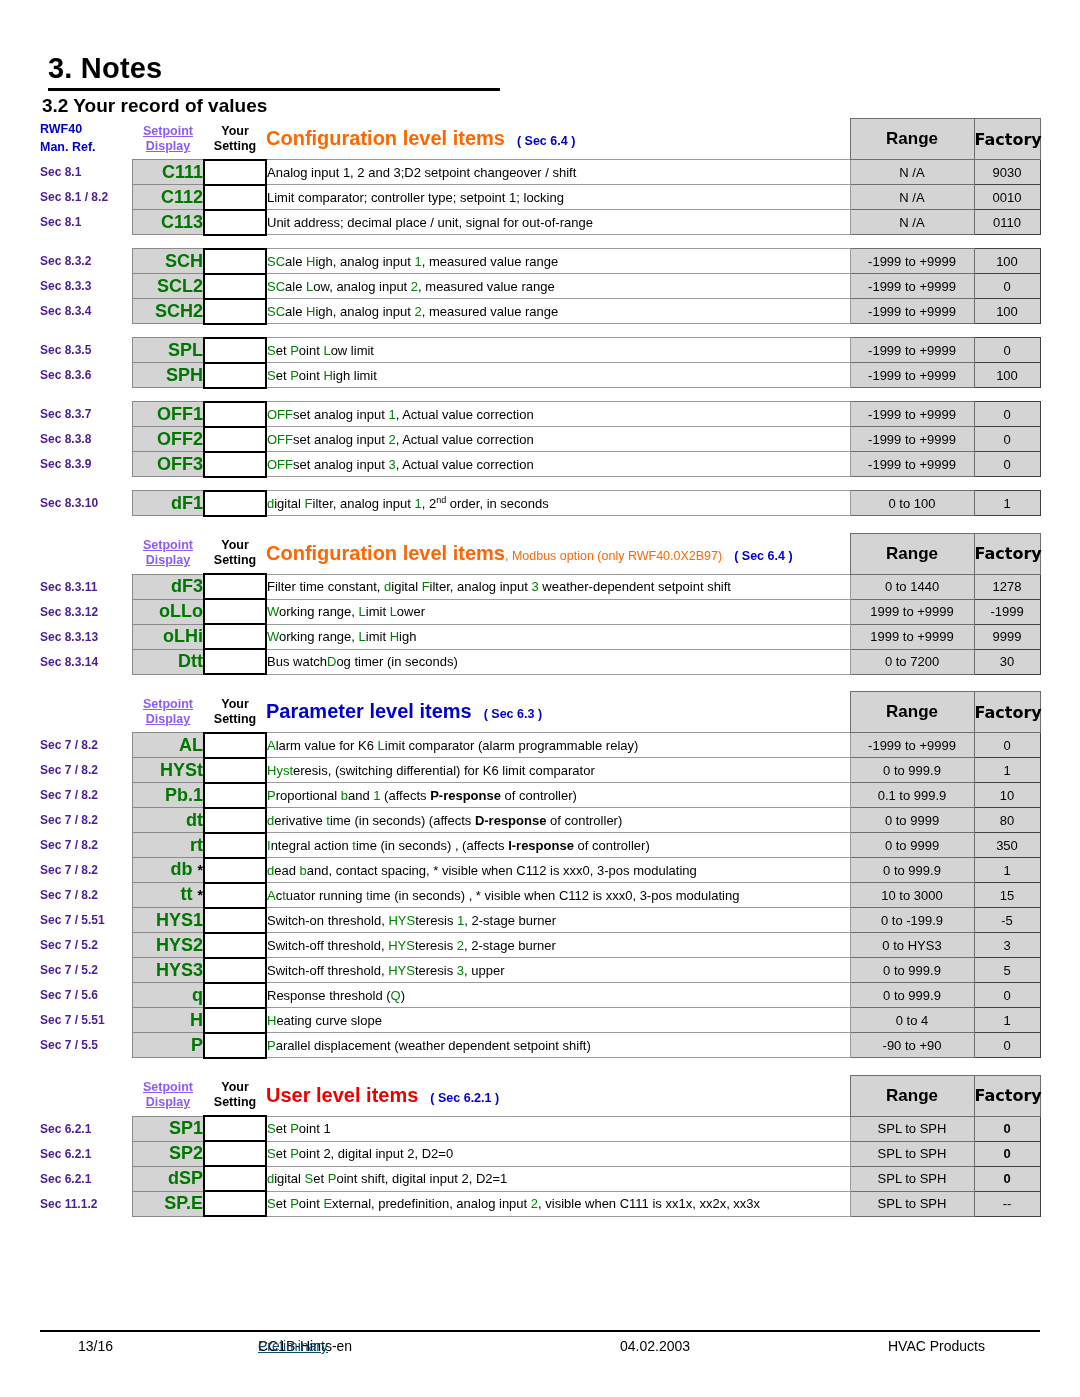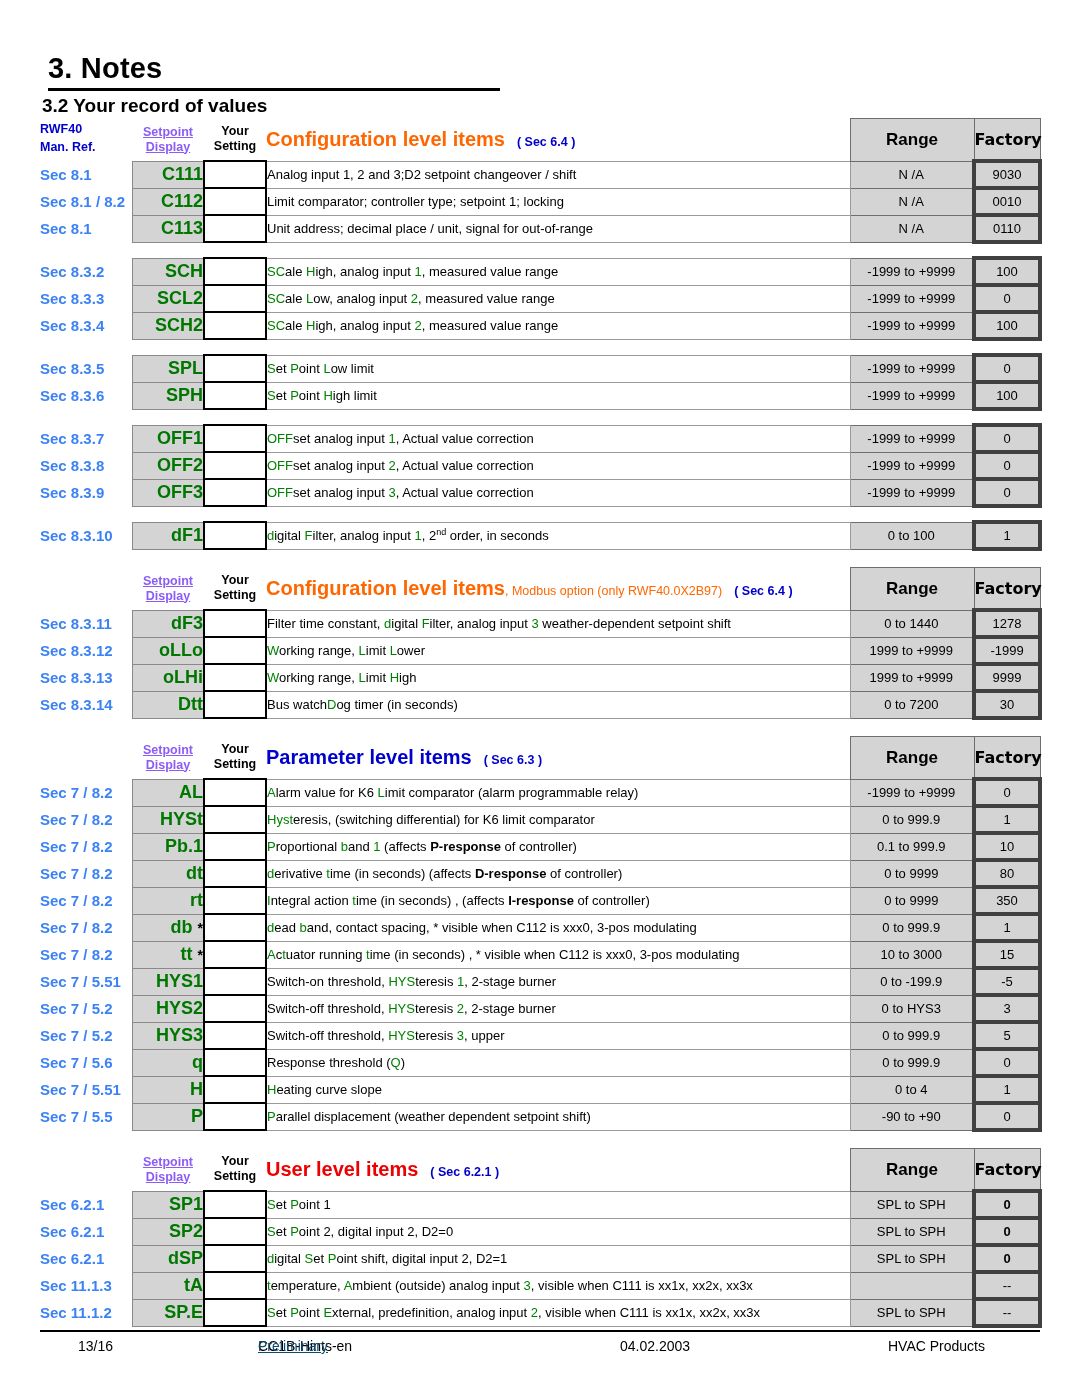--- a/index.html
+++ b/index.html
@@ -33,21 +33,21 @@
   
   col.c-sec{width:92px;}
   col.c-disp{width:72px;}
   col.c-set{width:62px;}
   col.c-desc{width:584px;}
   col.c-range{width:124px;}
   col.c-fact{width:66px;}
 
   
   .sec{
-    color:#3b82f6;font-weight:bold;font-size:15px;
+    color:#4c1d95;font-weight:bold;font-size:12px;
     padding-left:4px;white-space:nowrap;
   }
   .disp{
     background:#d4d4d4;
     border:1px solid #8a8a8a;
     text-align:right;
     color:#007700;font-weight:bold;font-size:18px;
     height:23px;line-height:23px;
     white-space:nowrap;
   }
@@ -67,21 +67,21 @@
     white-space:nowrap;
     overflow:hidden;
   }
   .rng{
     background:#d4d4d4;
     border:1px solid #6e6e6e;
     text-align:center;font-size:13px;height:23px;white-space:nowrap;
   }
   .fac{
     background:#d4d4d4;
-    border:4px solid #404040;
+    border:1px solid #404040;
     text-align:center;font-size:13px;height:23px;white-space:nowrap;
   }
   .fac.bold{font-weight:bold;}
 
   
   .g{color:#008000;}
   .b{font-weight:bold;}
   sup{font-size:9px;}
 
   
@@ -510,28 +510,20 @@
           </tr>
           <tr>
             <td class="sec">Sec 6.2.1</td>
             <td class="disp">dSP</td>
             <td class="setcell"></td>
             <td class="desc"><span class="g">d</span>igital <span class="g">S</span>et <span class="g">P</span>oint shift, digital input 2, D2=1</td>
             <td class="rng">SPL to SPH</td>
             <td class="fac bold">0</td>
           </tr>
           <tr>
-            <td class="sec">Sec 11.1.3</td>
-            <td class="disp">tA</td>
-            <td class="setcell"></td>
-            <td class="desc"><span class="g">t</span>emperature, <span class="g">A</span>mbient (outside) analog input <span class="g">3</span>, visible when C111 is xx1x, xx2x, xx3x</td>
-            <td class="rng">&nbsp;</td>
-            <td class="fac">--</td>
-          </tr>
-          <tr>
             <td class="sec">Sec 11.1.2</td>
             <td class="disp">SP.E</td>
             <td class="setcell"></td>
             <td class="desc"><span class="g">S</span>et <span class="g">P</span>oint <span class="g">E</span>xternal, predefinition, analog input <span class="g">2</span>, visible when C111 is xx1x, xx2x, xx3x</td>
             <td class="rng">SPL to SPH</td>
             <td class="fac">--</td>
           </tr>
         </tbody>
       </table>
     </div>

